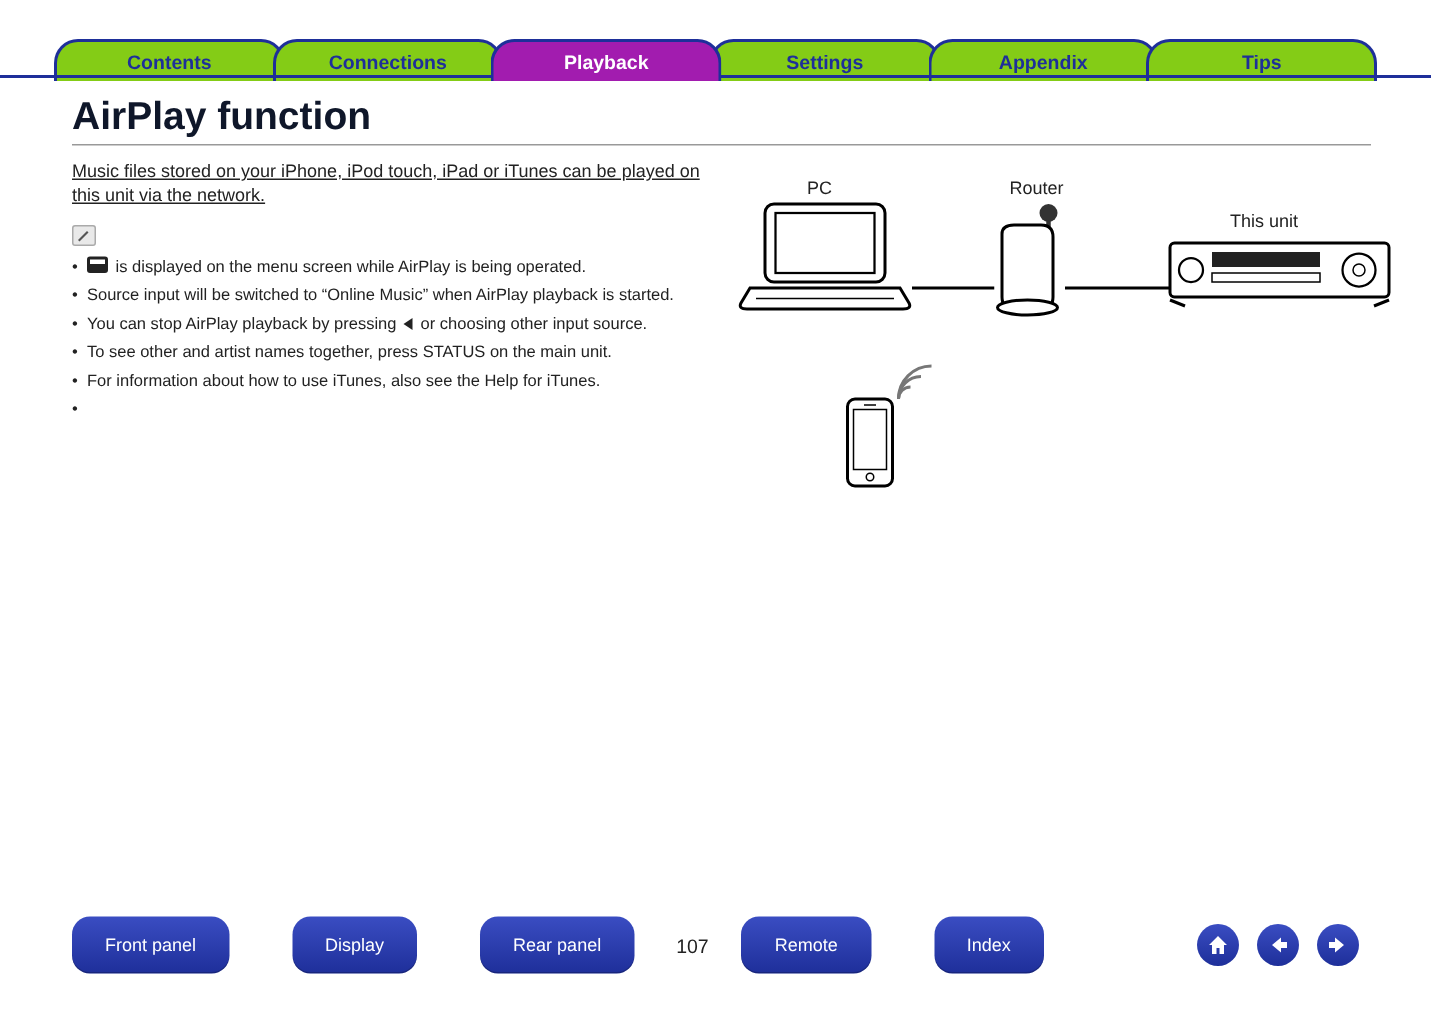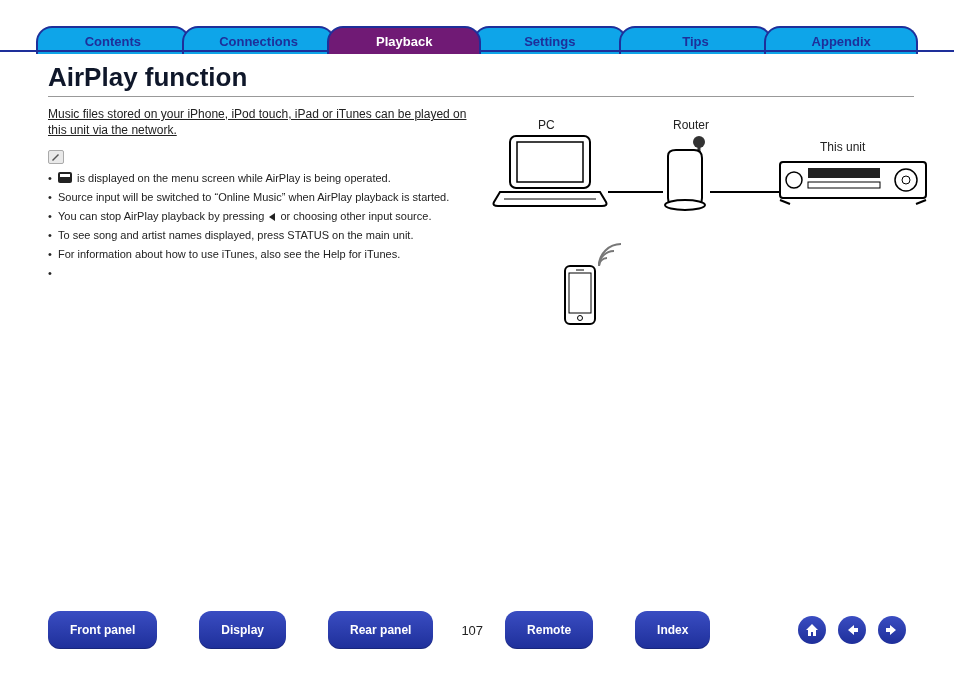--- a/index.html
+++ b/index.html
@@ -22,33 +22,33 @@
     gap: 0;
     align-items: flex-end;
   }
   .tab {
     flex: 1;
     height: 28px;
     border: 2px solid #1e2f9a;
     border-bottom: none;
     border-top-left-radius: 16px;
     border-top-right-radius: 16px;
-    background: #0ea5e9;
+    background: #84cc16;
     color: #1e2f9a;
     font-weight: bold;
     font-size: 13px;
     display: flex;
     align-items: center;
     justify-content: center;
     position: relative;
     margin: 0 -4px;
     cursor: pointer;
   }
   .tab.active {
-    background: #701a75;
+    background: #a21caf;
     color: #fff;
     z-index: 2;
   }
   .tabline {
     position: absolute;
     left: 0; right: 0; top: 50px;
     border-top: 2px solid #1e2f9a;
   }
   
   .heading {
@@ -118,21 +118,21 @@
   
   .bottom {
     position: absolute; left: 0; right:0; bottom: 28px;
     height: 30px;
     display: flex; align-items: center;
     padding: 0 48px;
   }
   .pill {
     background:#1e2f9a;
     background: linear-gradient(#3a4dc2,#1e2f9a);
-    color:#fff; font-weight:bold; font-size:12px;
+    color:#fff; font-weight:normal; font-size:12px;
     height:38px; border-radius:12px;
     display:flex; align-items:center; justify-content:center;
     padding: 16px 22px;
     cursor:pointer;
     box-shadow: inset 0 -1px 0 rgba(0,0,0,.2);
     margin-right: 42px;
   }
   .page-num { font-size:13px; color:#222; margin: 0 22px 0 -14px;}
   .circbtn {
     width:28px; height:28px; border-radius:50%;
@@ -144,22 +144,22 @@
   .spacer { flex:1; }
 </style>
 </head>
 <body>
 
 <div class="tabbar">
   <div class="tab">Contents</div>
   <div class="tab">Connections</div>
   <div class="tab active">Playback</div>
   <div class="tab">Settings</div>
+  <div class="tab">Appendix</div>
   <div class="tab">Tips</div>
-  <div class="tab">Appendix</div>
 </div>
 <div class="tabline"></div>
 
 <div class="heading">AirPlay function</div>
 <div class="hr"></div>
 
 <div class="intro">Music files stored on your iPhone, iPod touch, iPad or iTunes can be played on this unit via the network.</div>
 
 <div class="pencil">
   <svg width="10" height="10" viewBox="0 0 10 10">
@@ -182,21 +182,21 @@
   <div class="row">
     <span class="dot">•</span>
     <span>
       <span>You can stop AirPlay playback by pressing</span>
       <span class="tri"></span>
       <span>or choosing other input source.</span>
     </span>
   </div>
   <div class="row">
     <span class="dot">•</span>
-    <span>To see song and artist names displayed, press STATUS on the main unit.</span>
+    <span>To see other and artist names together, press STATUS on the main unit.</span>
   </div>
   <div class="row">
     <span class="dot">•</span>
     <span>For information about how to use iTunes, also see the Help for iTunes.</span>
   </div>
   <div class="row">
     <span class="dot">•</span>
   </div>
 </div>
 

